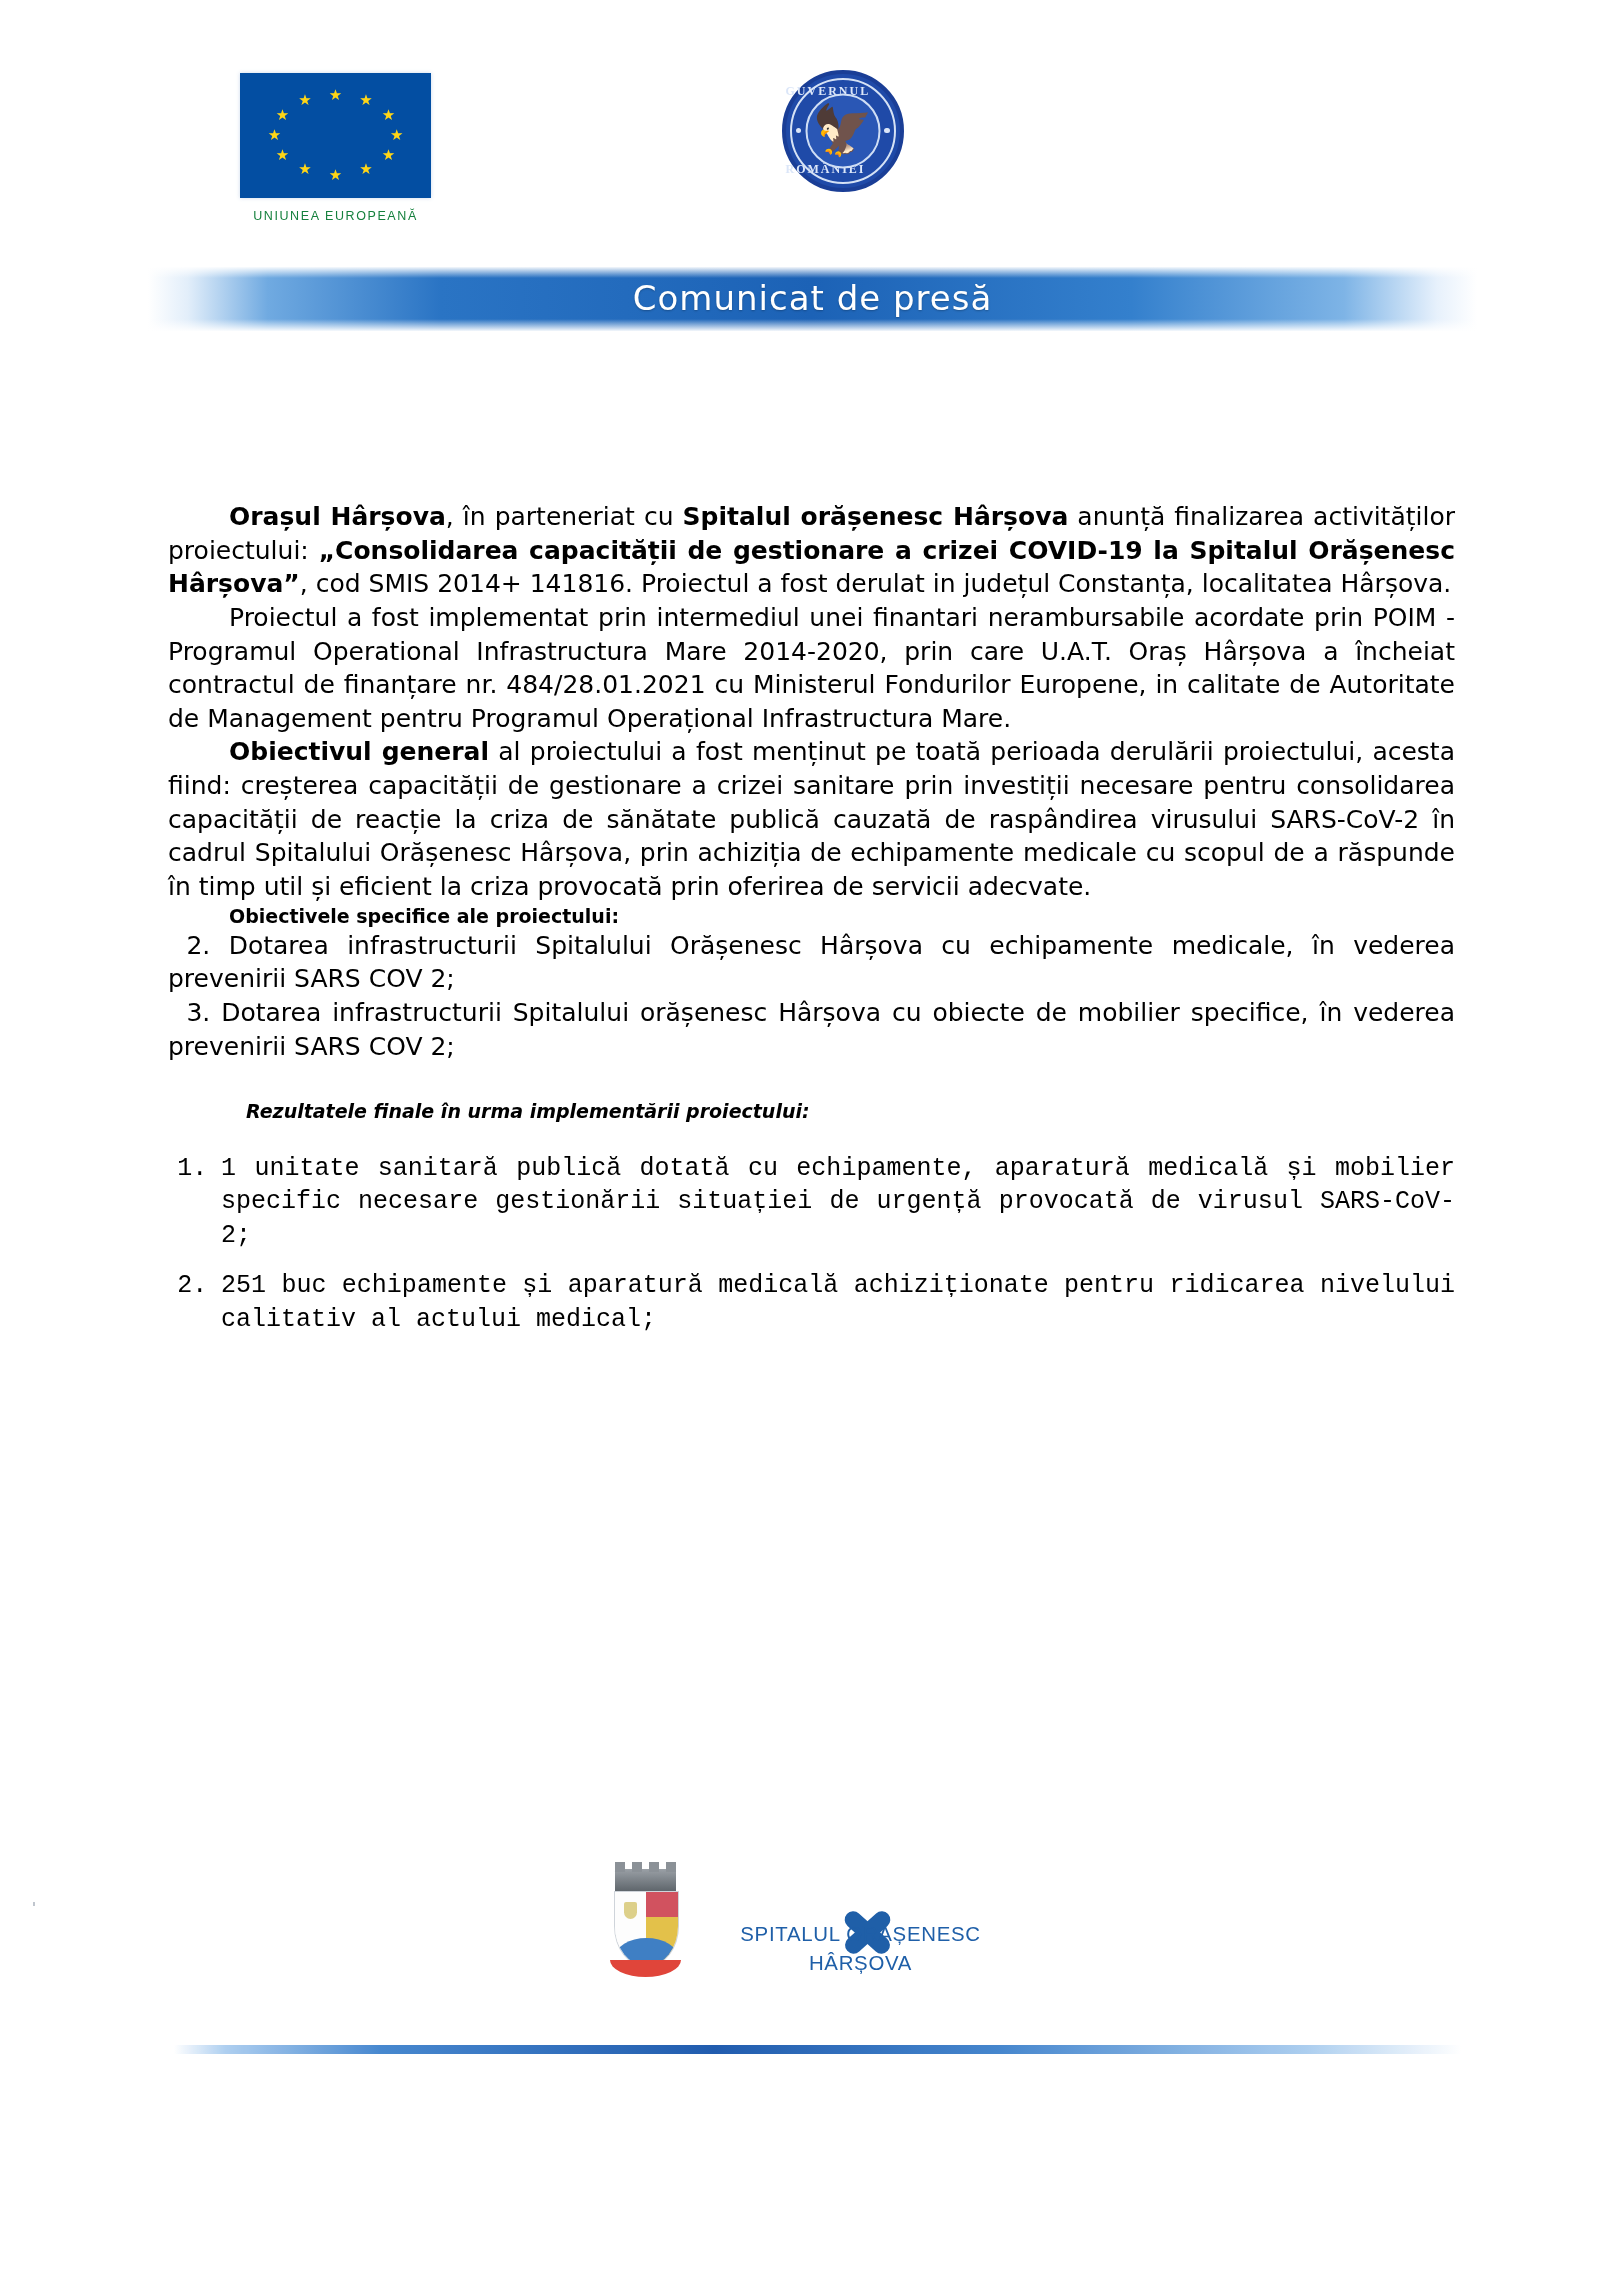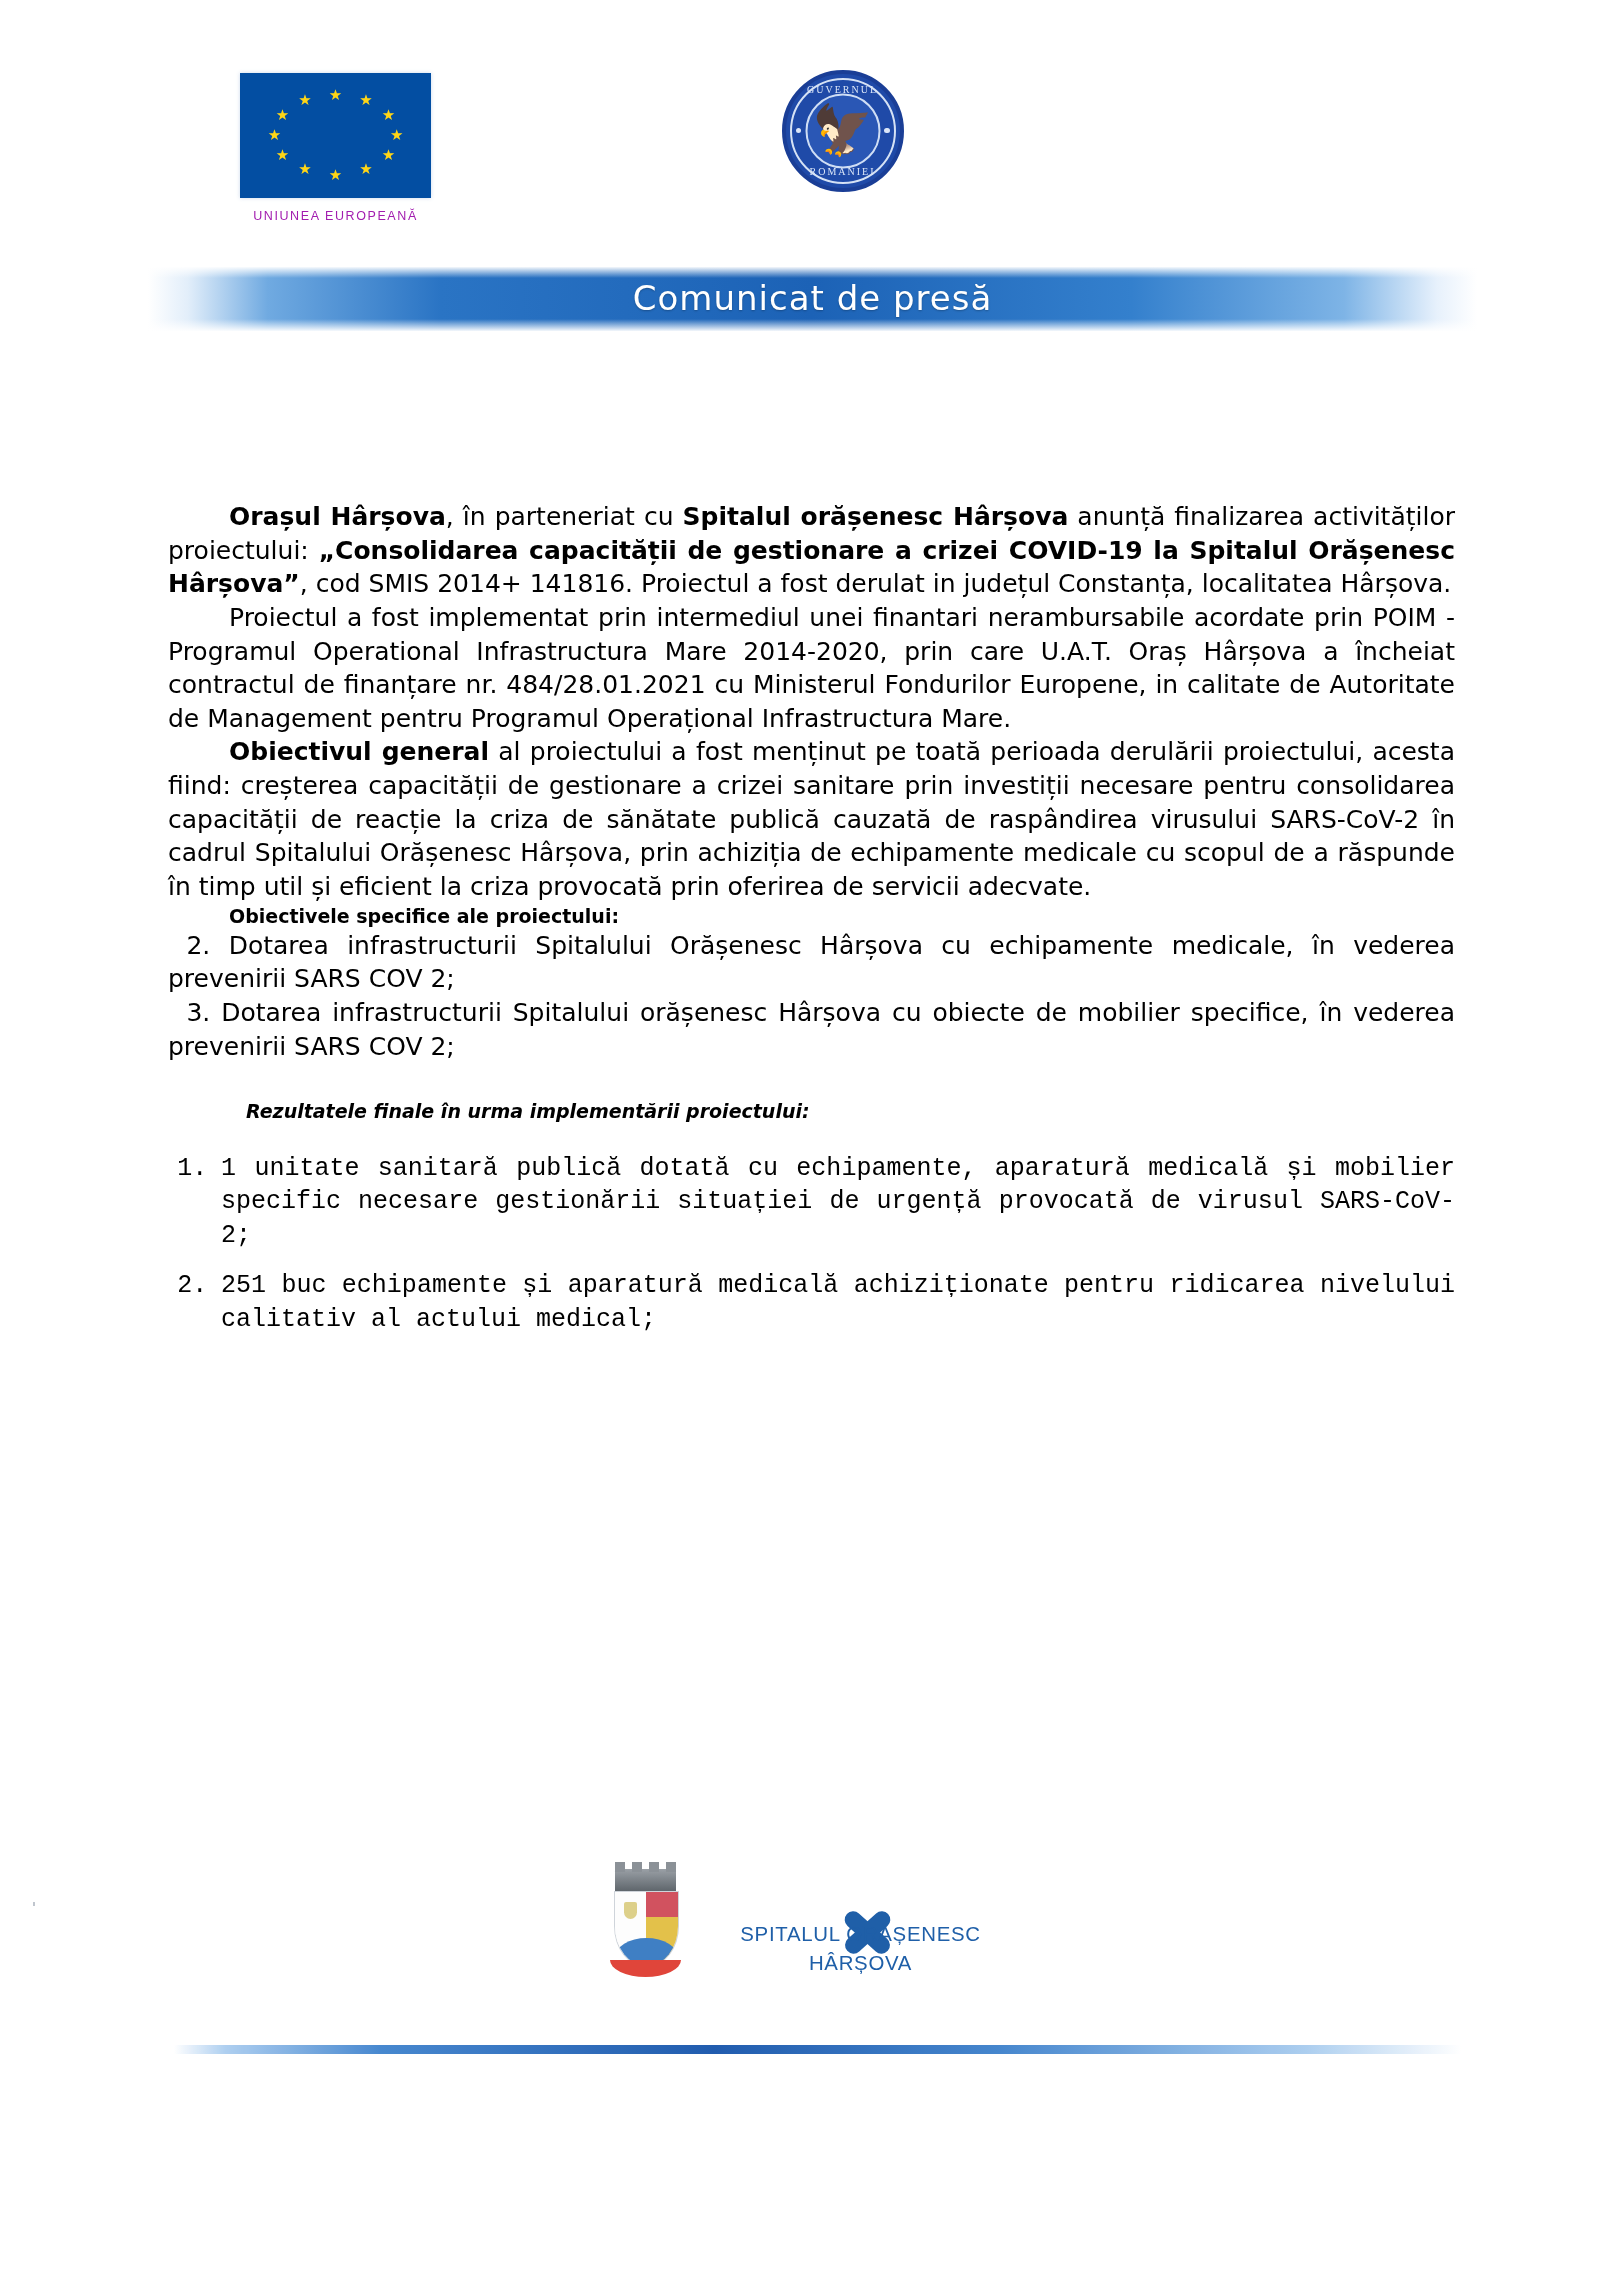--- a/index.html
+++ b/index.html
@@ -50,21 +50,21 @@
     width: 16px;
     height: 16px;
     margin-left: -8px;
     margin-top: -8px;
     text-align: center;
   }
   .eu-caption {
     margin-top: 10.5px;
     font-size: 12.5px;
     letter-spacing: 1.6px;
-    color: #a21caf;
+    color: #15803d;
     font-family: "Liberation Sans", sans-serif;
   }
 
   
   .gov-block { left: 734px; top: 6.6px; width: 217px; }
   .gov-seal {
     width: 122px;
     height: 122px;
     margin: 0 auto;
     border-radius: 50%;
@@ -94,25 +94,25 @@
     position: absolute;
     left: 50%; top: 50%;
     transform: translate(-50%, -50%);
     color: #e8eefb;
     font-size: 49px;
     line-height: 1;
   }
   .gov-arc {
     position: absolute;
     left: 0; right: 0;
-    text-align: center;
+    text-align: left;
     color: #dbe6f8;
-    font-size: 10px;
+    font-size: 12px;
     letter-spacing: 2px;
-    font-weight: normal;
+    font-weight: bold;
     font-family: "Liberation Serif", serif;
   }
   .gov-arc.top { top: 10.5px; }
   .gov-arc.bottom { bottom: 10.5px; }
   .gov-dot {
     position: absolute;
     top: 50%;
     width: 5.3px; height: 5.3px;
     margin-top: -2.6px;
     border-radius: 50%;

